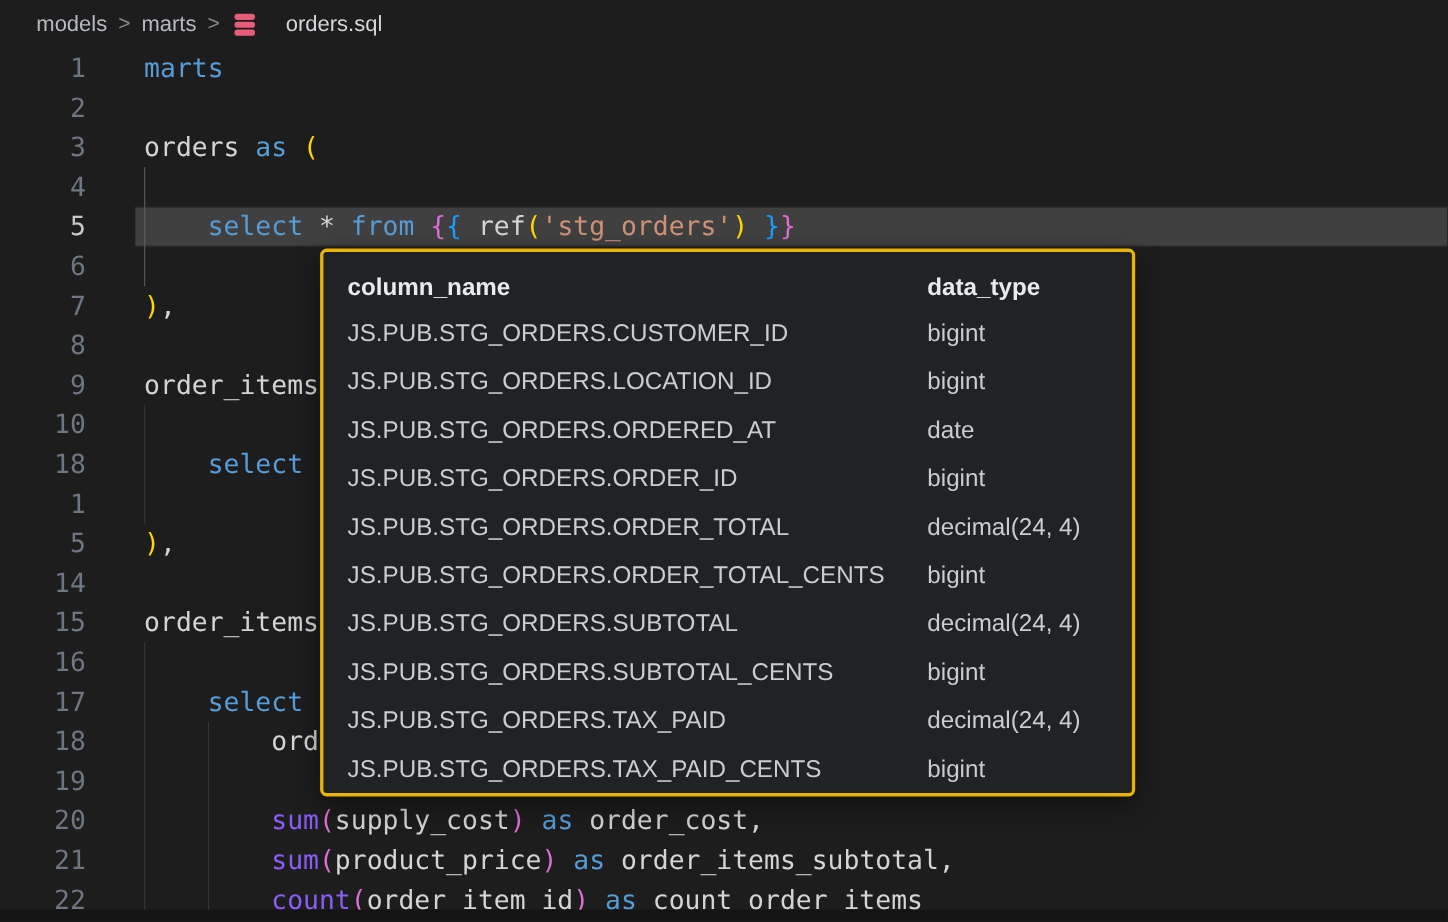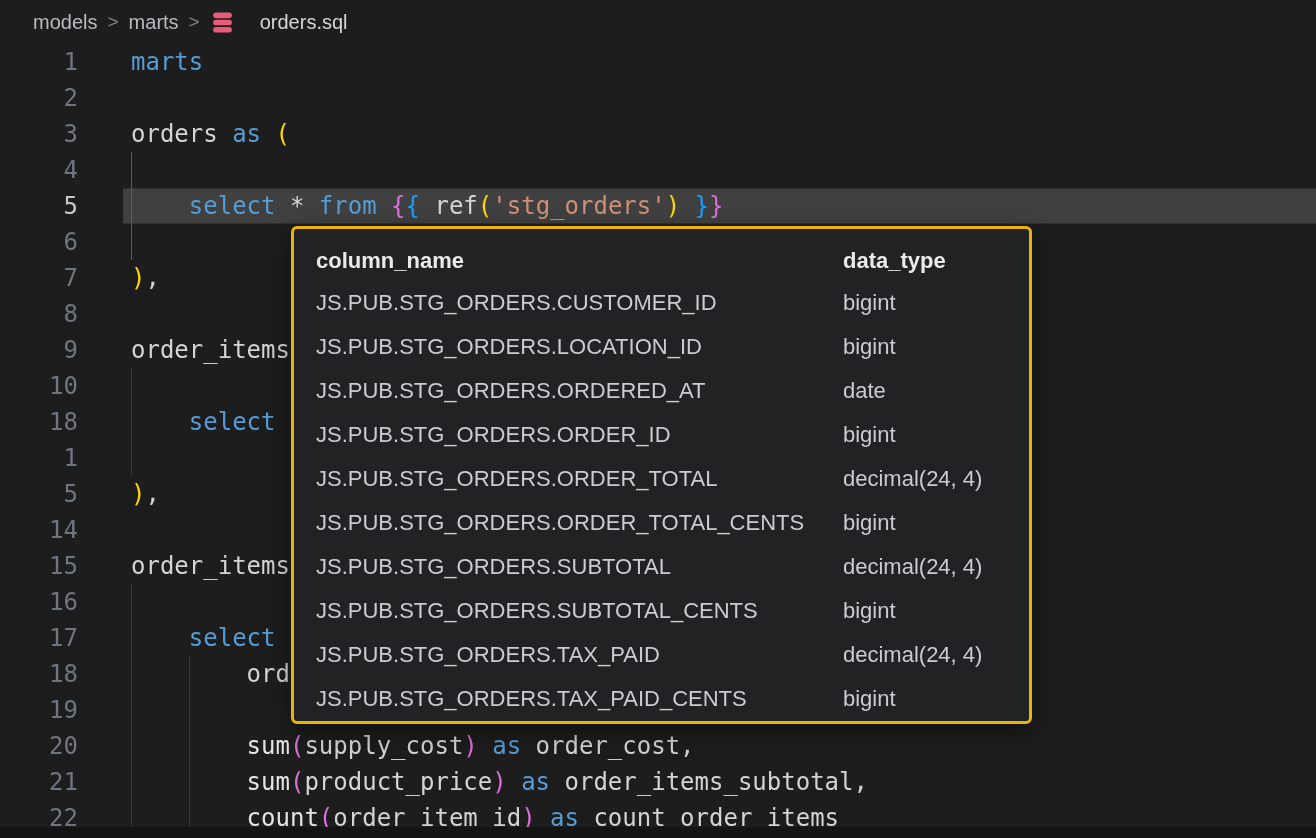--- a/index.html
+++ b/index.html
@@ -38,21 +38,21 @@
   .line.current .code {
     background: #404040;
     box-shadow: inset 0 1px 0 #2f2f30, inset 0 -1px 0 #2f2f30;
   }
   .guide { position: absolute; top: 0; bottom: 0; width: 1px; background: #353638; }
   .guide.active { background: #5a5e63; }
 
   
   .kw  { color: #569cd6; }
   .id  { color: #d4d4d4; }
-  .fn  { color: #e5e5e5; text-align: center; }
+  .fn  { color: #8b5cf6; text-align: center; }
   .str { color: #ce9178; }
   .b1  { color: #ffd700; }
   .b2  { color: #da70d6; }
   .b3  { color: #179fff; }
 
   
   .popup {
     position: absolute; left: 291px; top: 226px;
     width: 741px; height: 498px;
     background: #212223;

